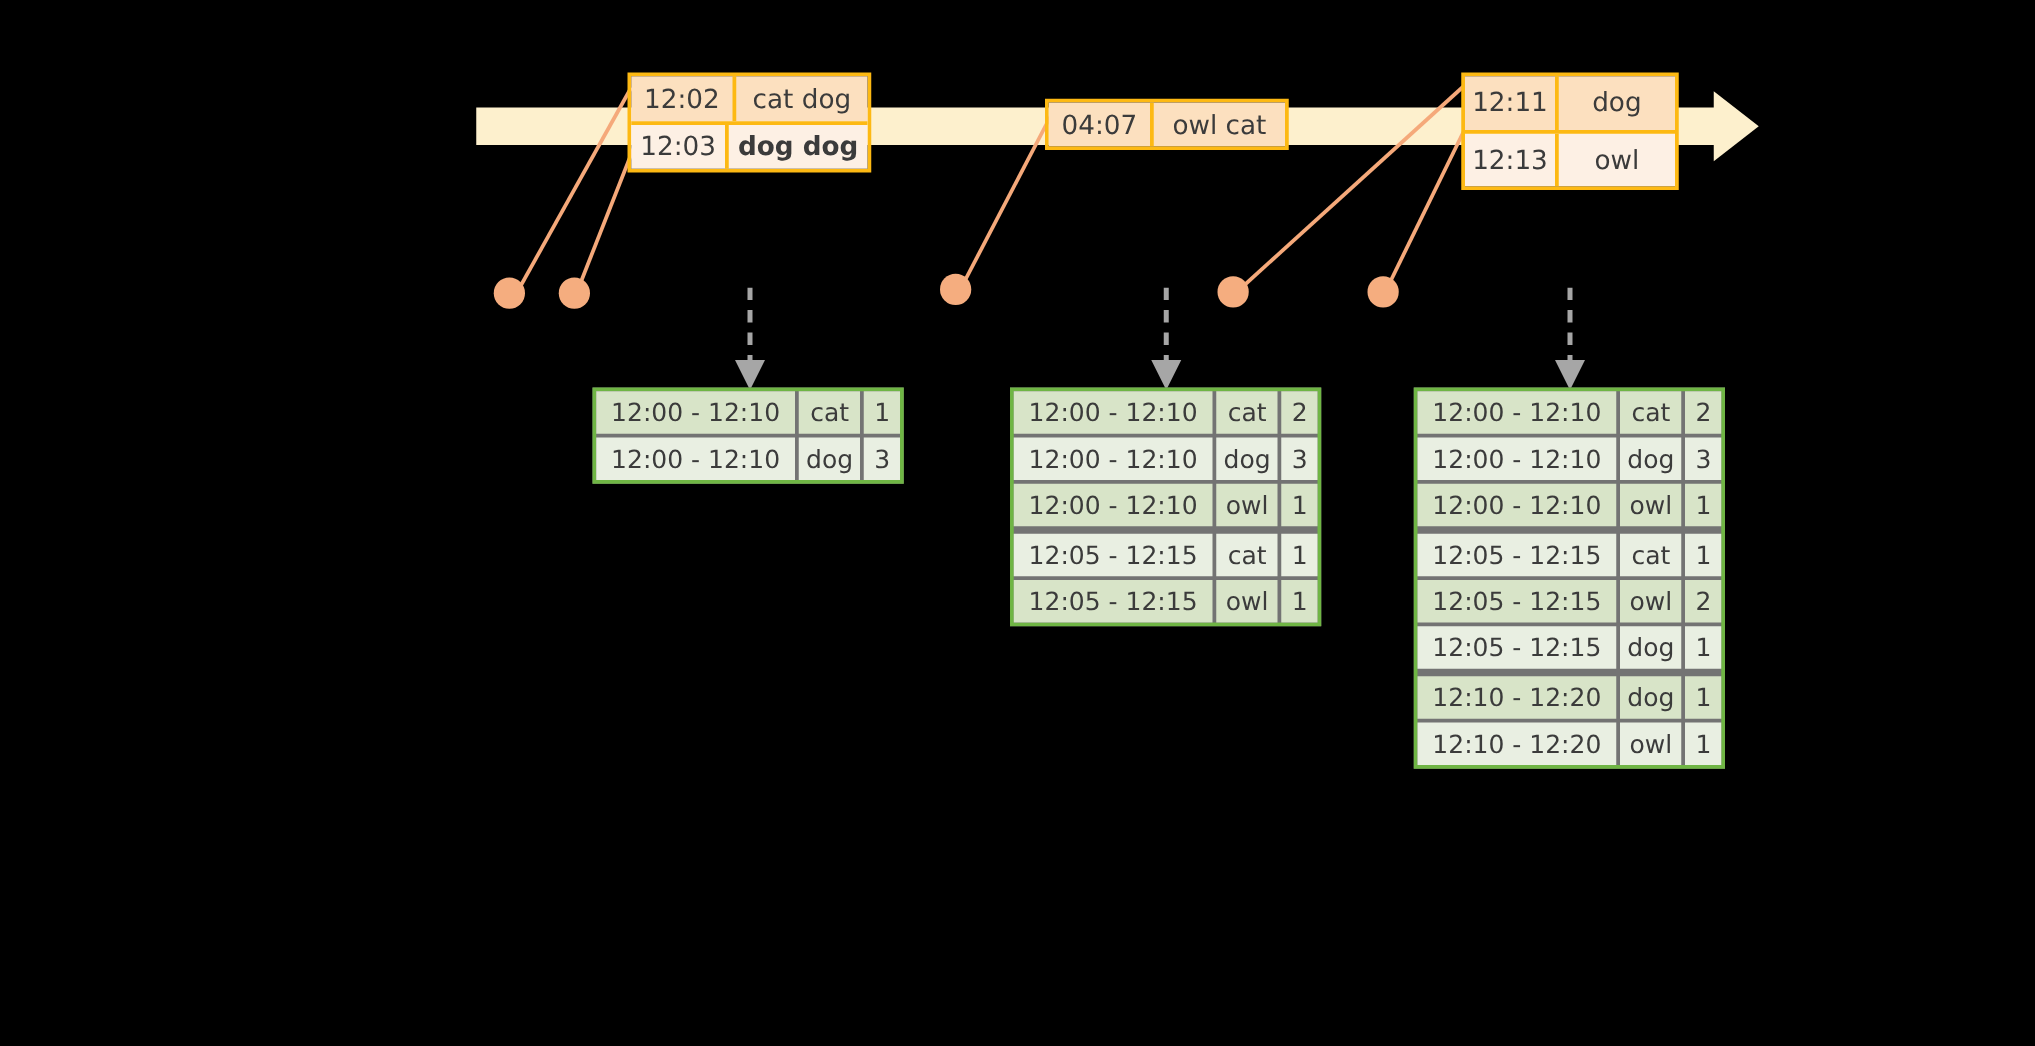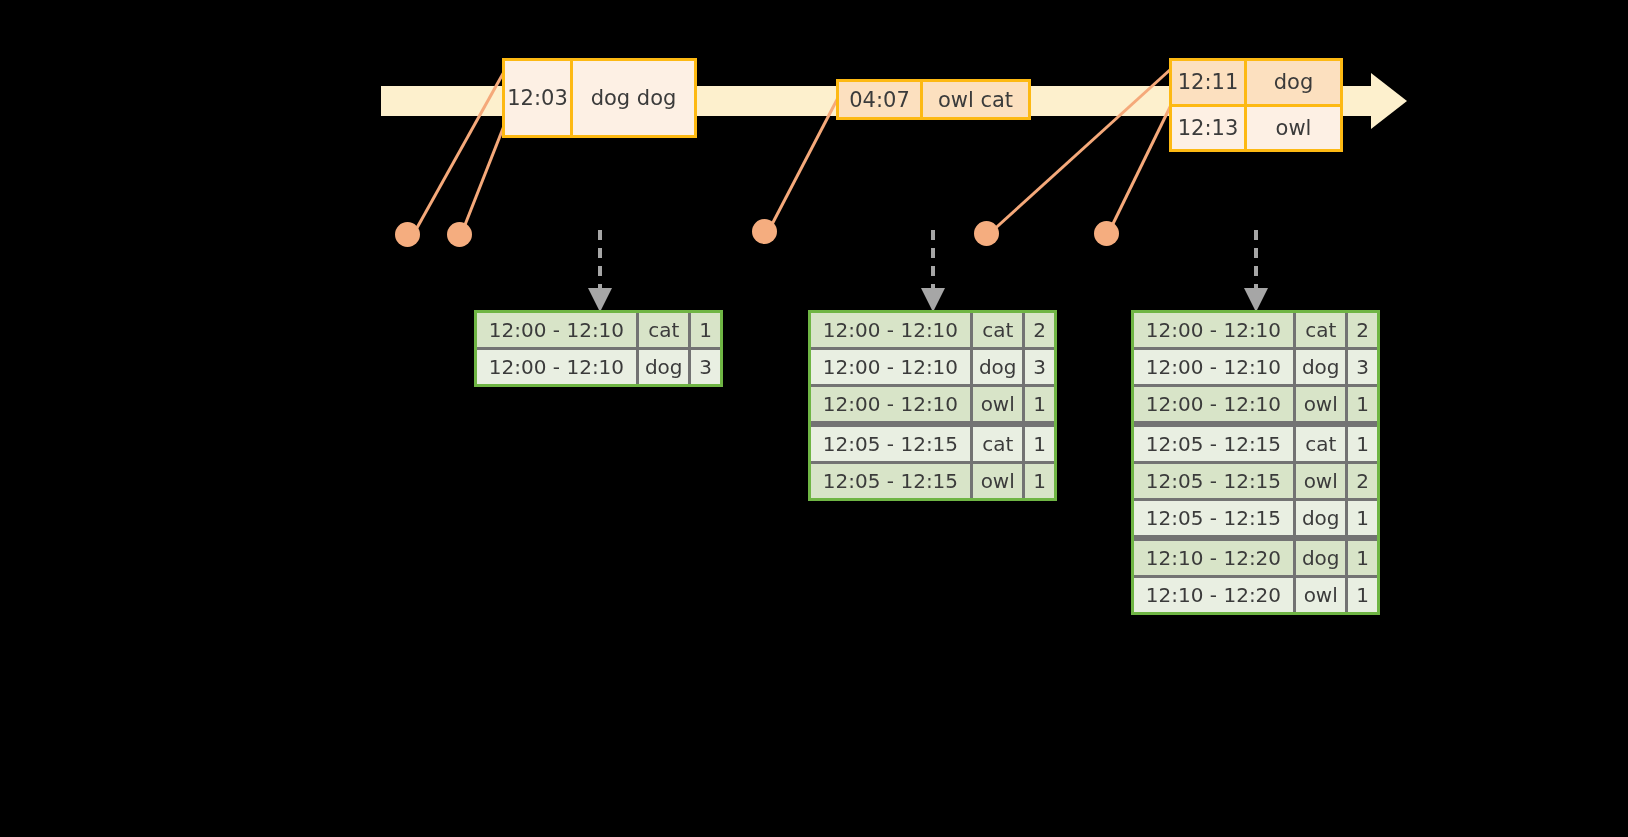--- a/index.html
+++ b/index.html
@@ -64,23 +64,27 @@
     <line x1="1108" y1="234" x2="1172" y2="103"></line>
   </svg>
 
   <div class="dot" style="left:395px;top:222px;"></div>
   <div class="dot" style="left:447px;top:222px;"></div>
   <div class="dot" style="left:752px;top:219px;"></div>
   <div class="dot" style="left:974px;top:221px;"></div>
   <div class="dot" style="left:1094px;top:221px;"></div>
 
   <div class="evbox" style="left:502px;top:58px;width:195px;height:80px;">
+    <div class="evrow r0">
+      <div class="evtime" style="width:81px;">12:02</div>
+      <div class="evwords" style="flex:1;">cat dog</div>
+    </div>
     <div class="evrow r1">
-      <div class="evtime" style="width:65px;">12:03</div>
-      <div class="evwords" style="flex:1;">dog dog</div>
+      <div class="evtime" style="width:75px;">12:03</div>
+      <div class="evwords" style="flex:1;font-weight:bold;">dog dog</div>
     </div>
   </div>
 
   <div class="evbox" style="left:836px;top:79px;width:195px;height:41px;">
     <div class="evrow r0">
       <div class="evtime" style="width:81px;">04:07</div>
       <div class="evwords" style="flex:1;">owl cat</div>
     </div>
   </div>
 

